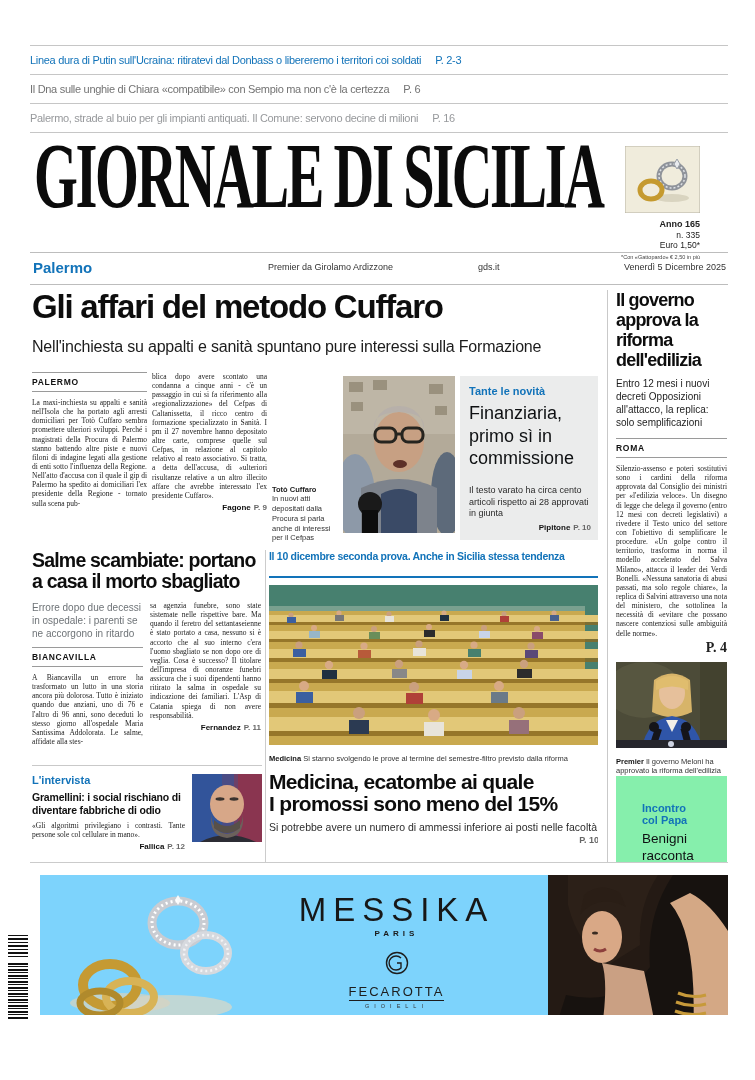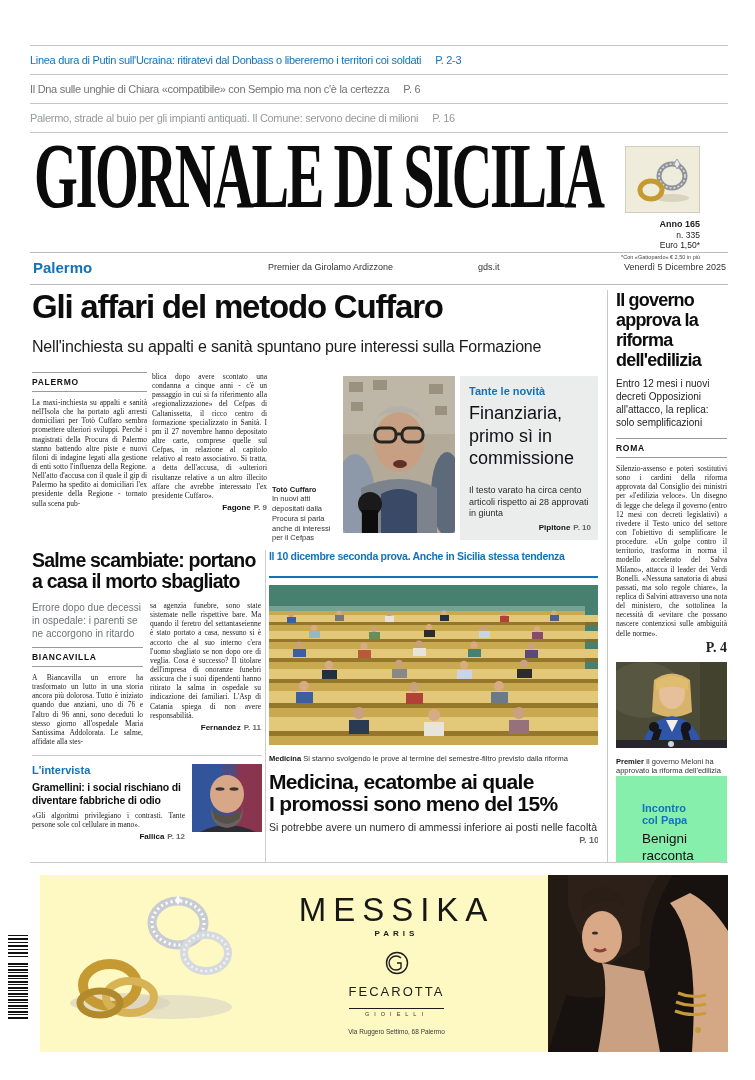--- a/index.html
+++ b/index.html
@@ -64,21 +64,21 @@
   .box-title{font-size:18px;line-height:1.25;font-weight:400;color:#0e1012}
   .box-body{margin-top:auto;font-size:9px;line-height:1.3;color:#2b2b2b}
 
   .second-row{position:absolute;top:260px;left:2px;right:0;height:312px;display:flex;overflow:hidden}
   .salme-col{width:230px;flex:0 0 230px}
   h2.salme-h{font-size:19.5px;line-height:21px;letter-spacing:-.8px;color:#0d0d0d}
   .salme-cols{display:flex;gap:7px;margin-top:9px}
   .gray-deck{font-size:10px;line-height:1.3;color:#6e7377;margin-bottom:7px}
   .vdiv{width:1px;background:#ccc;margin:0 3px;flex:0 0 1px}
 
-  .intervista{margin-top:9px;border-top:1px solid #c9c9c9;padding-top:8px;display:flex;gap:7px}
+  .intervista{margin-top:19px;border-top:1px solid #c9c9c9;padding-top:8px;display:flex;gap:7px}
   .int-text{flex:1}
   .int-title{font-size:10.5px;font-weight:bold;line-height:1.18;letter-spacing:-.2px;color:#101010;margin-top:2px}
   .int-body{margin-top:5px}
   .gramellini-photo{flex:0 0 70px}
 
   .medicina-col{width:330px;flex:0 0 330px}
   .med-kicker{font-size:10.5px;font-weight:bold;letter-spacing:-.3px;color:#1273b9;
               padding-bottom:14px;border-bottom:2px solid #1273b9;white-space:nowrap}
   .lecture-photo{margin-top:7px}
   .caption{font-size:7.5px;line-height:1.3;color:#333;margin-top:5px}
@@ -95,28 +95,28 @@
   .sb-deck{margin-top:7px;font-size:10px;line-height:1.3;color:#1d1d1d}
   .sidebar .kicker{margin-top:9px}
   .sb-page{text-align:right;font-family:"Liberation Serif",serif;font-weight:bold;font-size:14px;
            color:#222;margin-top:2px}
   .meloni-photo{margin-top:6px}
   .papa-box{background:#86efac;padding:26px}
   .papa-title{font-size:13.5px;line-height:1.25;font-weight:400;color:#0e1012;margin-top:3px}
 
   
   .ad-rule{position:absolute;top:862px;left:30px;right:27px;border-top:1px solid #cbcbcb}
-  .ad{position:absolute;top:875px;left:40px;right:27px;height:177px;background:#fef9c3;overflow:hidden}
+  .ad{position:absolute;top:875px;left:40px;right:27px;height:140px;background:#7dd3fc;overflow:hidden}
   .ad-rings{position:absolute;left:10px;top:10px}
   .ad-center{position:absolute;left:210px;right:185px;top:16px;text-align:center;color:#1a1a1a}
   .ad-brand{font-size:33px;font-weight:400;letter-spacing:7px;color:#171717}
   .ad-city{font-size:8px;font-weight:bold;letter-spacing:4px;margin-top:0}
   .ad-mono{margin:12px auto 2px;width:26px}
   .ad-store{display:inline-block;font-size:13px;letter-spacing:2px;color:#1d1d1d;
-            border-bottom:1px solid #1d1d1d;padding-bottom:9px}
+            border-bottom:1px solid #1d1d1d;padding-bottom:1px}
   .ad-store-sub{font-size:5.5px;letter-spacing:5px;color:#333;margin-top:2px}
   .ad-address{font-size:6.5px;color:#3a3a3a;margin-top:11px}
   .ad-model{position:absolute;right:0;top:0;width:180px;height:177px}
 
   
   .barcode{position:absolute;left:8px;top:935px;width:20px;height:84px;background-color:#fff;
     background-image:
       repeating-linear-gradient(180deg,#111 0 1.5px,#fff 1.5px 3.5px),
       repeating-linear-gradient(180deg,#111 0 2px,#fff 2px 3px,#111 3px 4.5px,#fff 4.5px 6px);
     background-size:100% 24px,100% 56px;background-position:0 0,0 28px;background-repeat:no-repeat}

